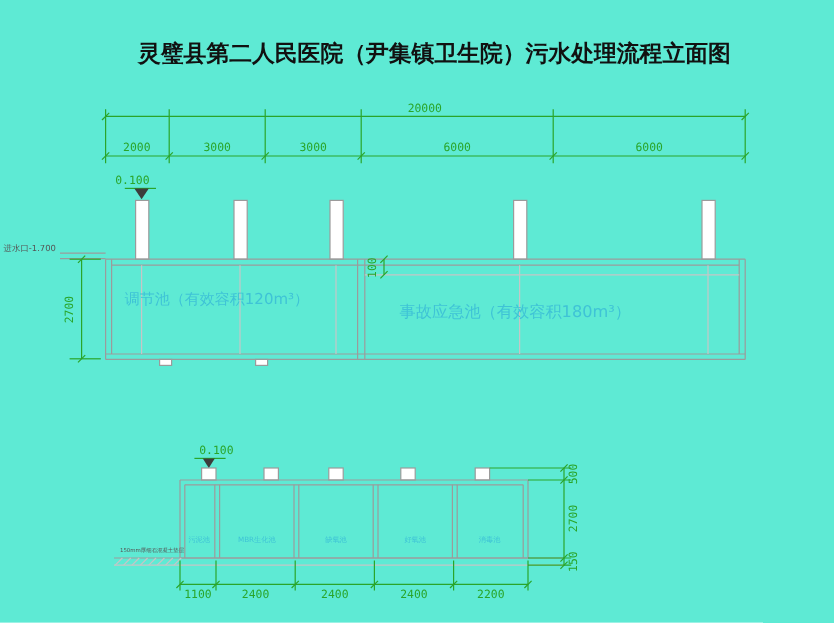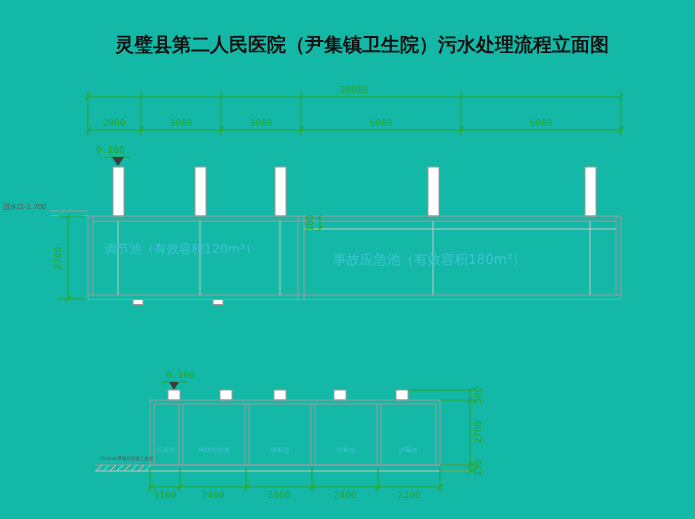--- a/index.html
+++ b/index.html
@@ -1,16 +1,16 @@
 <!DOCTYPE html>
 <html><head>
 <meta charset="utf-8">
 <style>
   html,body{margin:0;padding:0;background:#ffffff;}
-  .canvas{position:relative;width:695px;height:519px;background:#14b8a6;overflow:hidden;}
+  .canvas{position:relative;width:695px;height:519px;background:#5eead4;overflow:hidden;}
   svg{display:block;}
   svg text{font-family:"DejaVu Sans",sans-serif;}
   .title{font-family:"Liberation Serif",serif;font-size:19px;font-weight:bold;fill:#111;}
   .g{stroke:#2aa52a;stroke-width:1;fill:none;}
   .gt{fill:#2aa52a;font-family:"DejaVu Sans Mono",monospace;font-size:9.5px;}
   .s{stroke:#9b9b9b;stroke-width:1;fill:none;}
   .sw{stroke:#9b9b9b;stroke-width:1;fill:#ffffff;}
   .s2{stroke:#c6c6c6;stroke-width:1;fill:none;}
   .cy{fill:#3fc3d6;}
   .tri{fill:#3c3c3c;stroke:none;}

